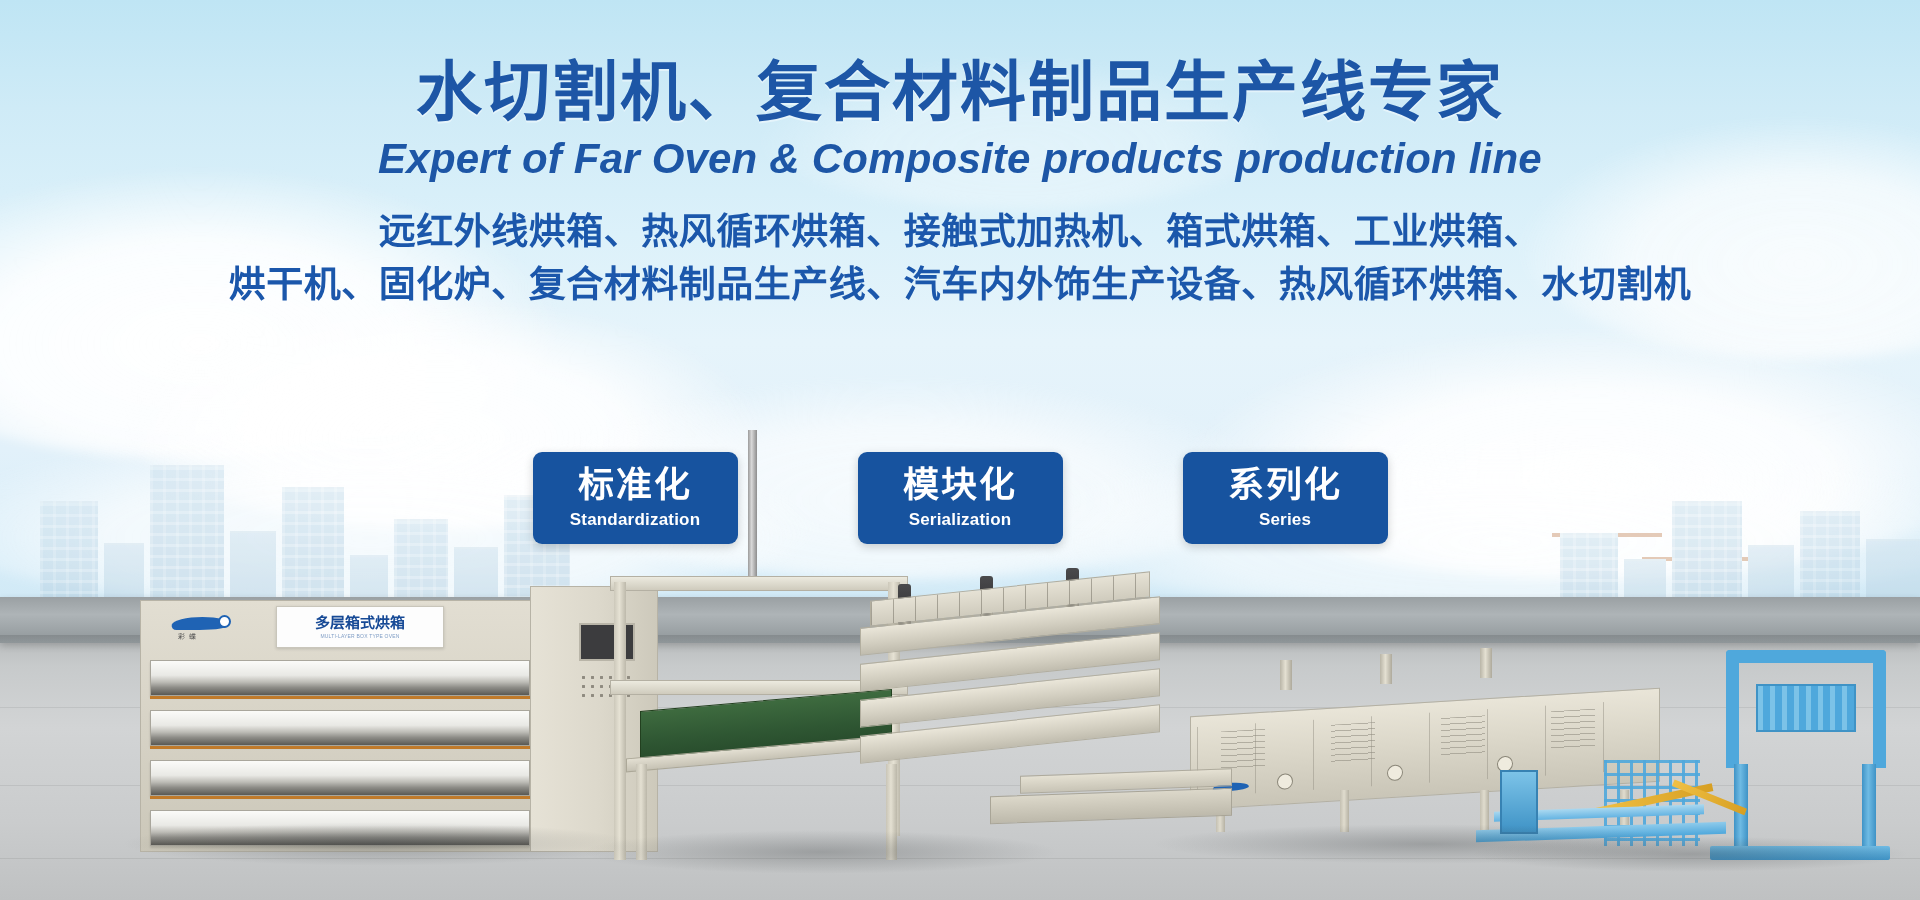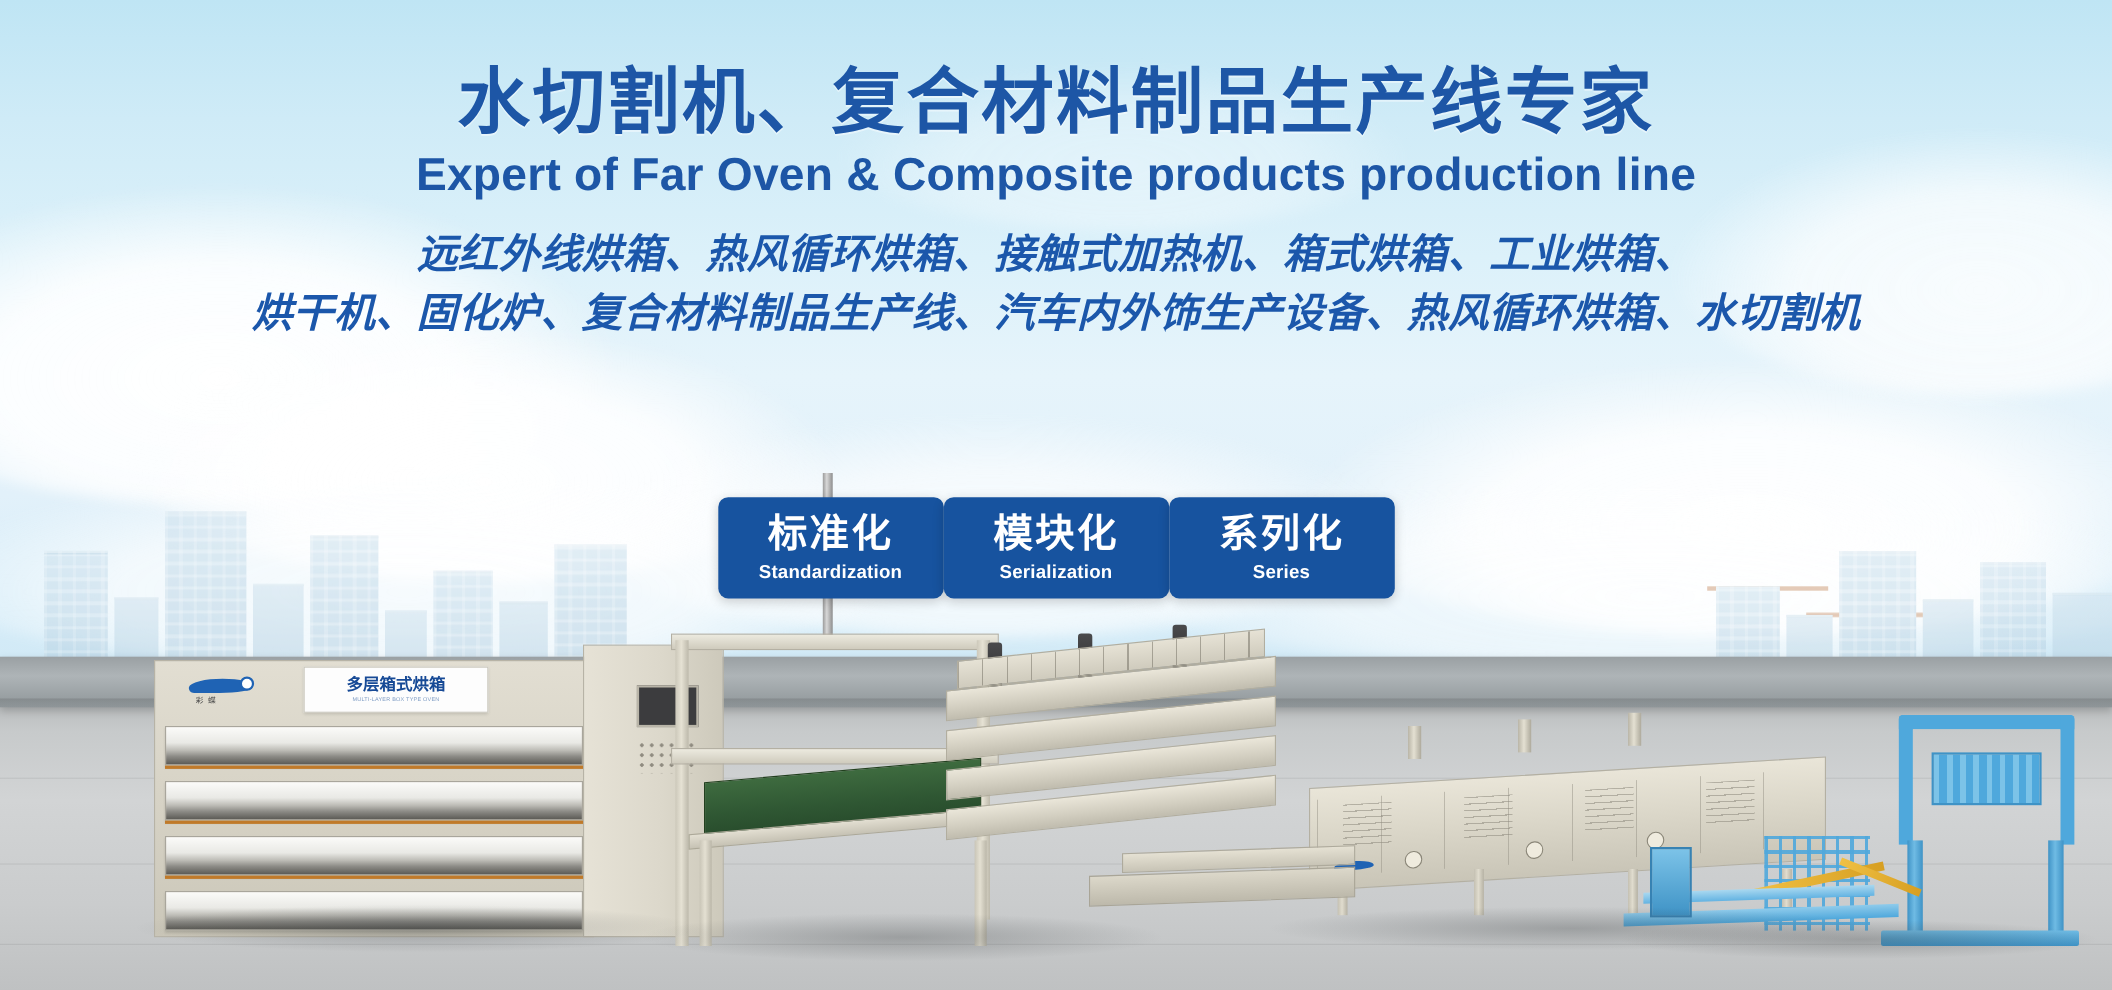--- a/index.html
+++ b/index.html
@@ -130,52 +130,53 @@
     white-space: nowrap;
   }
   .h-sub-en {
     font-size: 42px;
     font-weight: 700;
     color: #1d56a6;
     letter-spacing: .2px;
     line-height: 1.2;
     margin: 4px 0 0 0;
     white-space: nowrap;
+    font-style: italic;
   }
   .prodlines {
     margin-top: 22px;
   }
   .prodline {
     font-size: 37px;
     font-weight: 700;
     color: #1b57ab;
     line-height: 1.42;
     letter-spacing: .5px;
     white-space: nowrap;
-    font-style: italic;
   }
   .enlines {
     margin-top: 12px;
   }
   .enline {
     font-size: 27px;
     font-weight: 400;
     color: #1b57ab;
     line-height: 1.38;
     letter-spacing: 0px;
     white-space: nowrap;
   }
 
   
   .badges {
     position: absolute;
     top: 452px;
     left: 0; right: 0;
     display: flex;
     justify-content: center;
+    gap: 120px;
     z-index: 7;
   }
   .badge {
     width: 205px;
     height: 92px;
     border-radius: 9px;
     background: #17539f;
     box-shadow: 0 3px 10px rgba(0,0,0,.18);
     display: flex;
     flex-direction: column;

